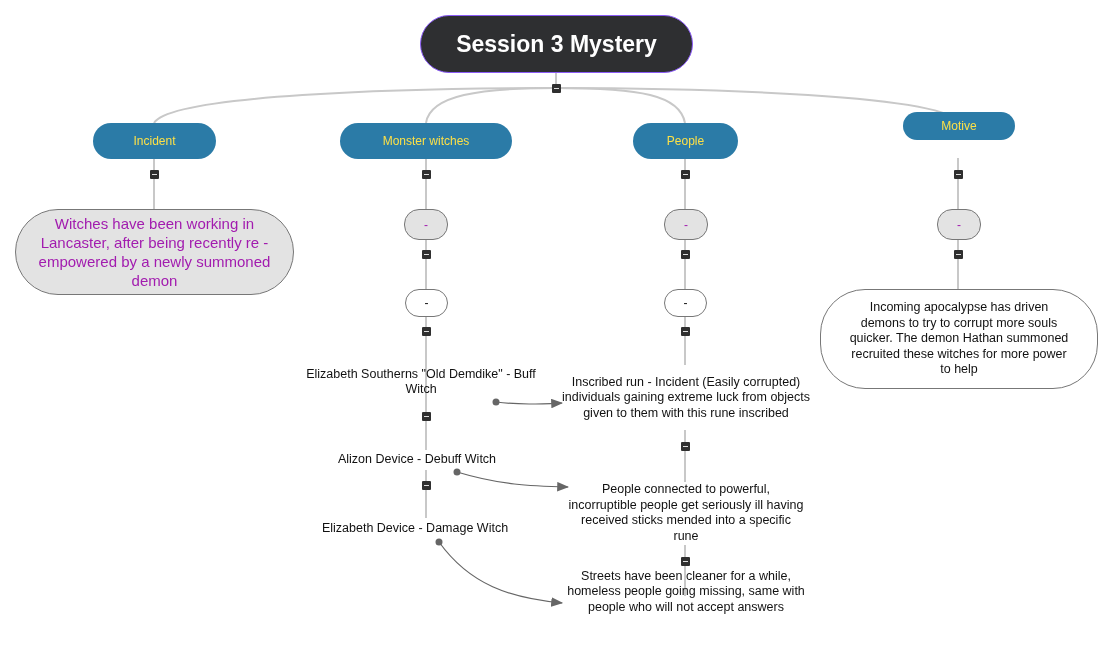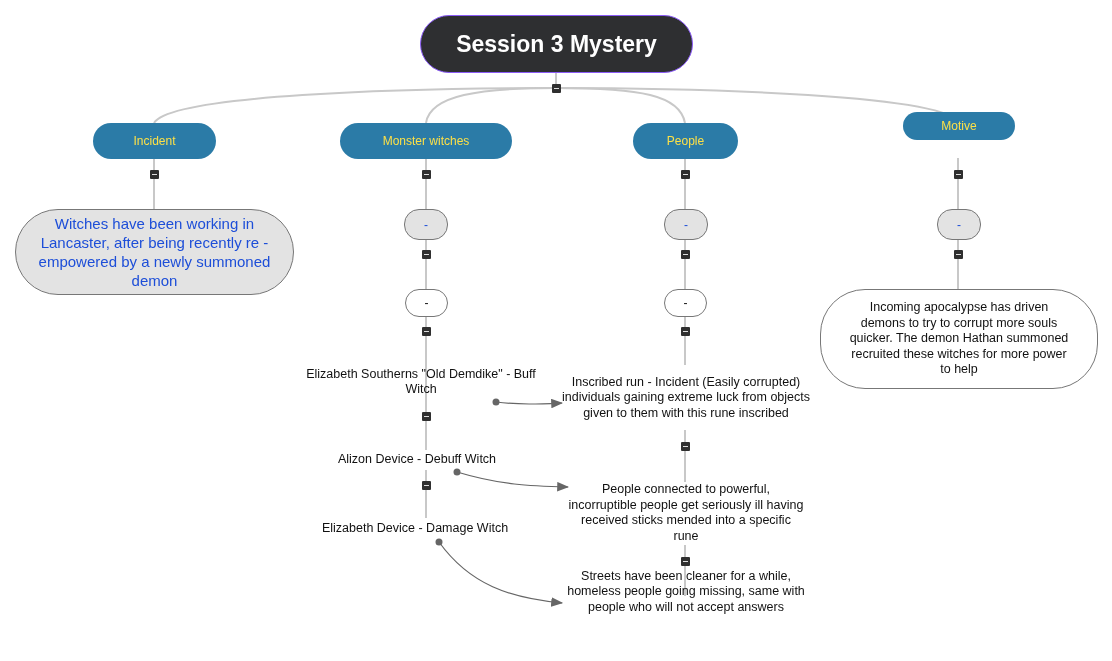--- a/index.html
+++ b/index.html
@@ -1,21 +1,21 @@
 <!DOCTYPE html>
 <html><head>
 <meta charset="utf-8">
 <style>
   html, body { margin:0; padding:0; background:#ffffff; }
   body { width:1112px; height:661px; position:relative; overflow:hidden; font-family:"Liberation Sans", sans-serif; color:#111; }
   svg#links { position:absolute; left:0; top:0; width:1112px; height:661px; }
   .node { position:absolute; box-sizing:border-box; text-align:center; display:flex; align-items:center; justify-content:center; }
   .root { background:#2e2f31; color:#fff; font-weight:bold; font-size:23px; border-radius:30px; border:1px solid #8b5cf6; }
   .cat { background:#2b7ba7; color:#fde047; font-size:12px; border-radius:20px; }
-  .grey { background:#e3e3e3; border:1px solid #777; color:#1d4ed8; }
+  .grey { background:#e3e3e3; border:1px solid #777; color:#a21caf; }
   .white { background:#fff; border:1px solid #777; color:#111; }
   .plain { background:transparent; color:#111; font-size:12.5px; line-height:15.5px; }
   .toggle { position:absolute; width:9px; height:9px; background:#2f2f2f; border-radius:1px; }
   .toggle::after { content:""; position:absolute; left:2px; top:4px; width:5px; height:1px; background:#ddd; }
 </style>
 </head>
 <body>
 
 <svg id="links" xmlns="http://www.w3.org/2000/svg">
   <defs>

